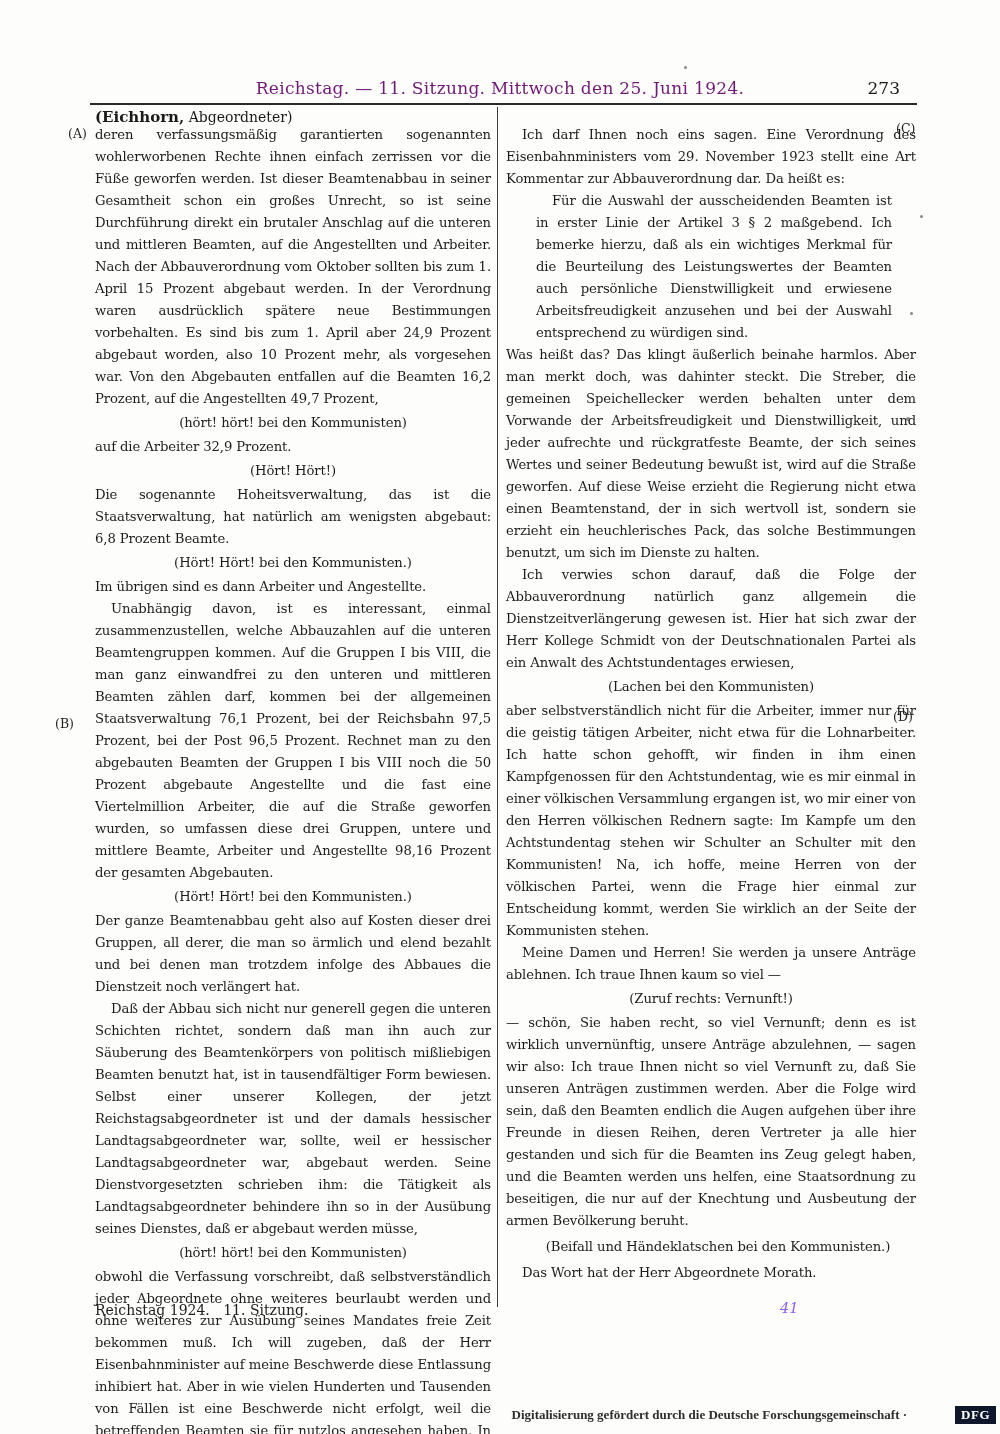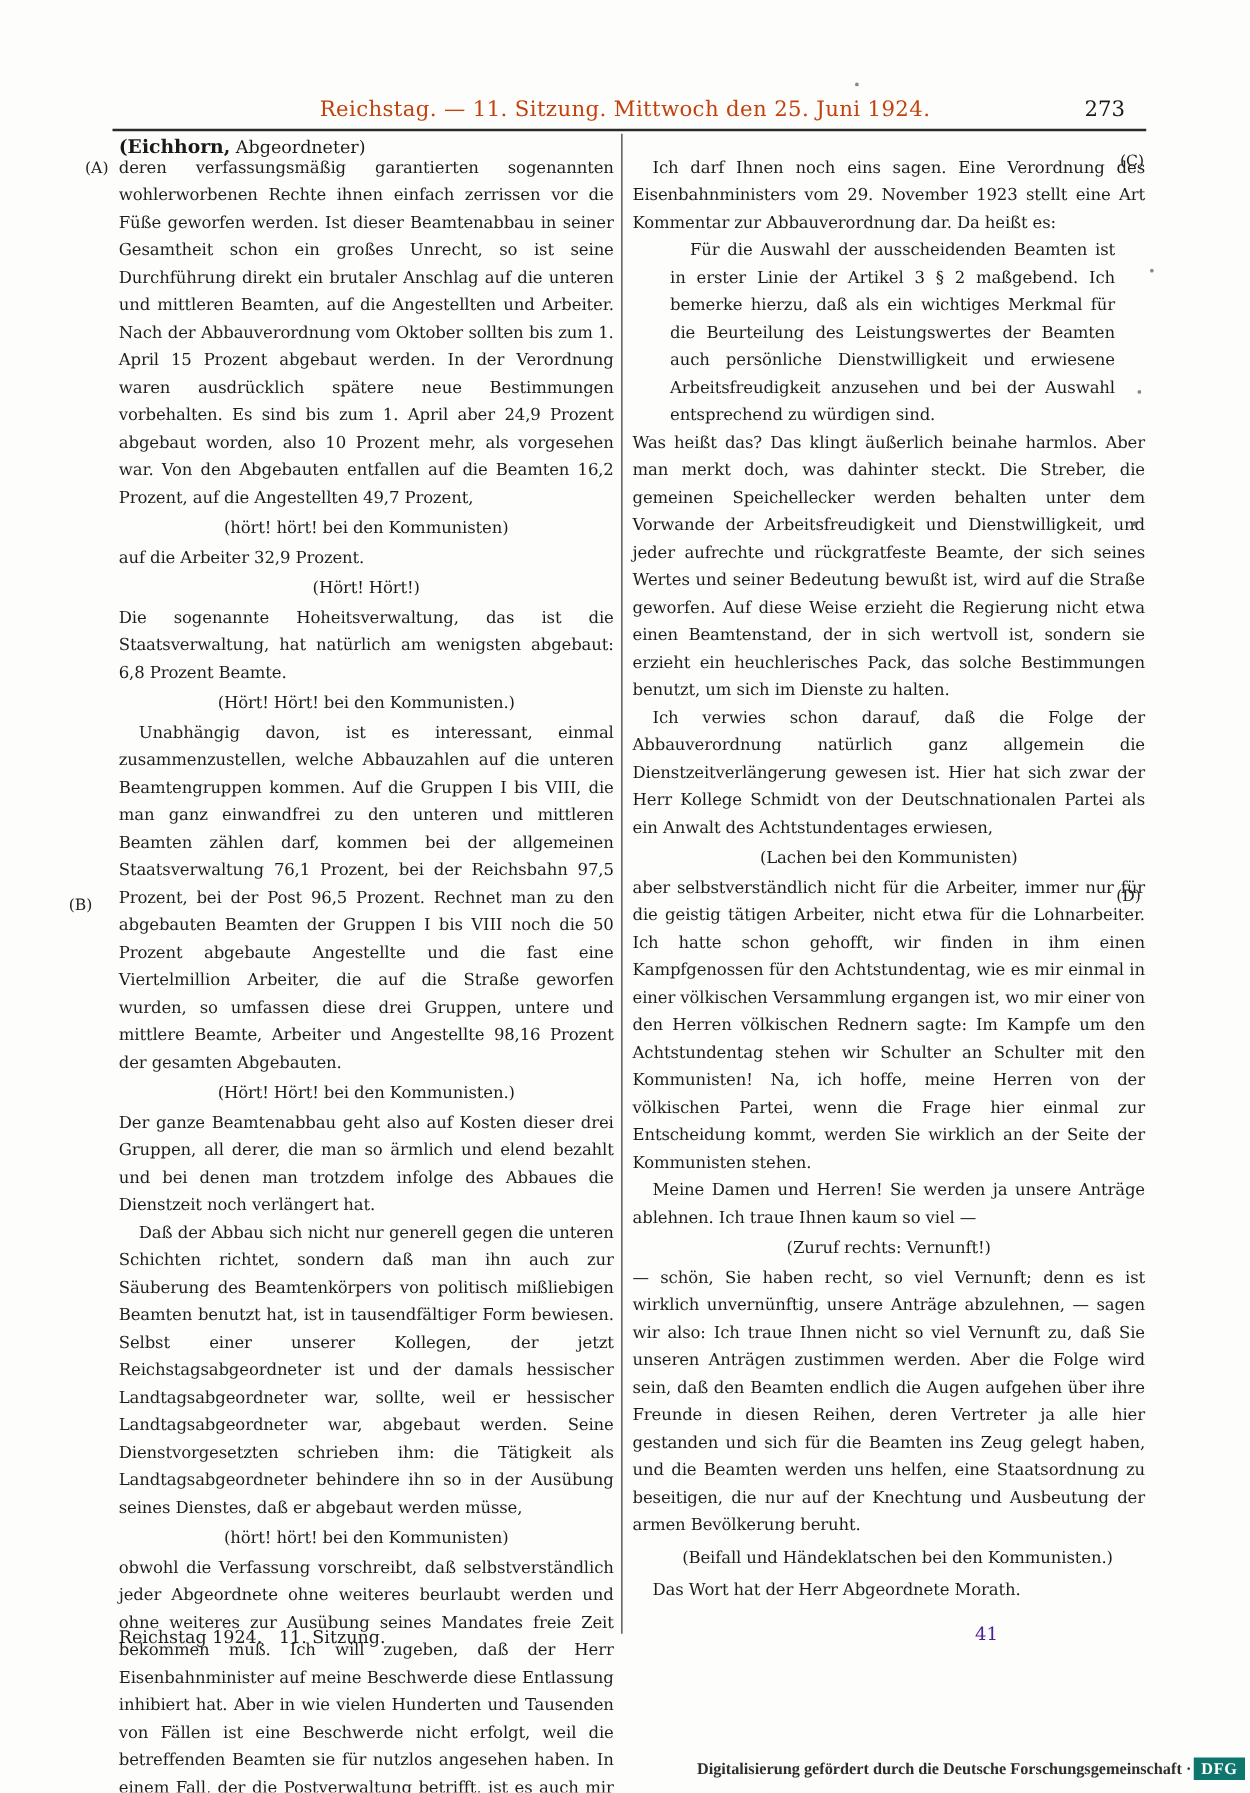--- a/index.html
+++ b/index.html
@@ -15,21 +15,21 @@
     position:absolute;inset:0;
     background:#fdfdfb;
   }
   
   .header{
     position:absolute;top:78px;left:0;right:0;height:24px;
   }
   .running-title{
     display:block;text-align:center;
     font-size:17px;letter-spacing:0.3px;
-    color:#c2410c;
+    color:#701a75;
   }
   .page-number{
     position:absolute;top:0;right:100px;
     font-size:17px;font-weight:normal;color:#1a1a1a;
   }
   .header-rule{
     position:absolute;top:103px;left:90px;width:827px;height:0;
     border-top:2px solid #2a2a2a;
   }
   
@@ -77,21 +77,21 @@
   .mk-b{top:716px;left:55px;}
   .mk-c{top:121px;left:896px;}
   .mk-d{top:709px;left:893px;}
   
   .footer-sig{
     position:absolute;top:1302px;left:95px;
     font-size:14px;white-space:pre;color:#1d1d1d;
   }
   .sheet-number{
     position:absolute;top:1300px;left:780px;
-    font-size:14.5px;color:#4c1d95;
+    font-size:14.5px;color:#8b5cf6;font-style:italic;
   }
   
   .speck{
     position:absolute;width:3px;height:3px;border-radius:50%;
     background:#555;opacity:0.7;
   }
   .speck.s1{top:215px;left:920px;}
   .speck.s2{top:312px;left:910px;}
   .speck.s3{top:417px;left:906px;width:4px;height:4px;}
   .speck.s4{top:66px;left:684px;}
@@ -100,24 +100,25 @@
     position:absolute;top:1402px;right:4px;height:26px;
     display:flex;align-items:center;gap:2px;
     font-family:Liberation Serif, serif;
     justify-content:center;
   }
   .dfg-text{
     font-size:13px;font-weight:bold;color:#2e2e2e;
   }
   .dfg-logo{
     display:inline-block;
-    background:#0f766e;color:#ffffff;
+    background:#0f172a;color:#ffffff;
     font-size:13px;font-weight:bold;
     padding:2px 6px 3px 6px;line-height:1;
     letter-spacing:0.5px;
+    margin-left:46px;
   }
 </style>
 </head>
 <body>
 
 <div class="page">
 
   <div class="header">
     <span class="running-title">Reichstag. — 11. Sitzung.  Mittwoch den 25. Juni 1924.</span>
     <span class="page-number">273</span>
@@ -126,20 +127,21 @@
 
   <div class="speaker-note"><span class="bold">(Eichhorn,</span><span> Abgeordneter)</span></div>
 
   <div class="col col-left" id="col-left">
       <div class="blk para">deren verfassungsmäßig garantierten sogenannten wohlerworbenen Rechte ihnen einfach zerrissen vor die Füße geworfen werden. Ist dieser Beamtenabbau in seiner Gesamtheit schon ein großes Unrecht, so ist seine Durchführung direkt ein brutaler Anschlag auf die unteren und mittleren Beamten, auf die Angestellten und Arbeiter. Nach der Abbauverordnung vom Oktober sollten bis zum 1. April 15 Prozent abgebaut werden. In der Verordnung waren ausdrücklich spätere neue Bestimmungen vorbehalten. Es sind bis zum 1. April aber 24,9 Prozent abgebaut worden, also 10 Prozent mehr, als vorgesehen war. Von den Abgebauten entfallen auf die Beamten 16,2 Prozent, auf die Angestellten 49,7 Prozent,</div>
       <div class="blk interjection">(hört! hört! bei den Kommunisten)</div>
       <div class="blk para">auf die Arbeiter 32,9 Prozent.</div>
       <div class="blk interjection">(Hört! Hört!)</div>
       <div class="blk para">Die sogenannte Hoheitsverwaltung, das ist die Staatsverwaltung, hat natürlich am wenigsten abgebaut: 6,8 Prozent Beamte.</div>
       <div class="blk interjection">(Hört! Hört! bei den Kommunisten.)</div>
+      <div class="blk para">Im übrigen sind es dann Arbeiter und Angestellte.</div>
       <div class="blk para indent">Unabhängig davon, ist es interessant, einmal zusammenzustellen, welche Abbauzahlen auf die unteren Beamtengruppen kommen. Auf die Gruppen I bis VIII, die man ganz einwandfrei zu den unteren und mittleren Beamten zählen darf, kommen bei der allgemeinen Staatsverwaltung 76,1 Prozent, bei der Reichsbahn 97,5 Prozent, bei der Post 96,5 Prozent. Rechnet man zu den abgebauten Beamten der Gruppen I bis VIII noch die 50 Prozent abgebaute Angestellte und die fast eine Viertelmillion Arbeiter, die auf die Straße geworfen wurden, so umfassen diese drei Gruppen, untere und mittlere Beamte, Arbeiter und Angestellte 98,16 Prozent der gesamten Abgebauten.</div>
       <div class="blk interjection">(Hört! Hört! bei den Kommunisten.)</div>
       <div class="blk para">Der ganze Beamtenabbau geht also auf Kosten dieser drei Gruppen, all derer, die man so ärmlich und elend bezahlt und bei denen man trotzdem infolge des Abbaues die Dienstzeit noch verlängert hat.</div>
       <div class="blk para indent">Daß der Abbau sich nicht nur generell gegen die unteren Schichten richtet, sondern daß man ihn auch zur Säuberung des Beamtenkörpers von politisch mißliebigen Beamten benutzt hat, ist in tausendfältiger Form bewiesen. Selbst einer unserer Kollegen, der jetzt Reichstagsabgeordneter ist und der damals hessischer Landtagsabgeordneter war, sollte, weil er hessischer Landtagsabgeordneter war, abgebaut werden. Seine Dienstvorgesetzten schrieben ihm: die Tätigkeit als Landtagsabgeordneter behindere ihn so in der Ausübung seines Dienstes, daß er abgebaut werden müsse,</div>
       <div class="blk interjection">(hört! hört! bei den Kommunisten)</div>
       <div class="blk para">obwohl die Verfassung vorschreibt, daß selbstverständlich jeder Abgeordnete ohne weiteres beurlaubt werden und ohne weiteres zur Ausübung seines Mandates freie Zeit bekommen muß. Ich will zugeben, daß der Herr Eisenbahnminister auf meine Beschwerde diese Entlassung inhibiert hat. Aber in wie vielen Hunderten und Tausenden von Fällen ist eine Beschwerde nicht erfolgt, weil die betreffenden Beamten sie für nutzlos angesehen haben. In einem Fall, der die Postverwaltung betrifft, ist es auch mir so gegangen. Der Herr Postminister Dr. Höfle vom Zentrum lehnte es ab, einer Beschwerde Rechnung zu tragen, weil der Mann angeblich kom-</div>
     </div>
   <div class="col-rule"></div>
   <div class="col col-right" id="col-right">
       <div class="blk para indent">Ich darf Ihnen noch eins sagen. Eine Verordnung des Eisenbahnministers vom 29. November 1923 stellt eine Art Kommentar zur Abbauverordnung dar. Da heißt es:</div>

